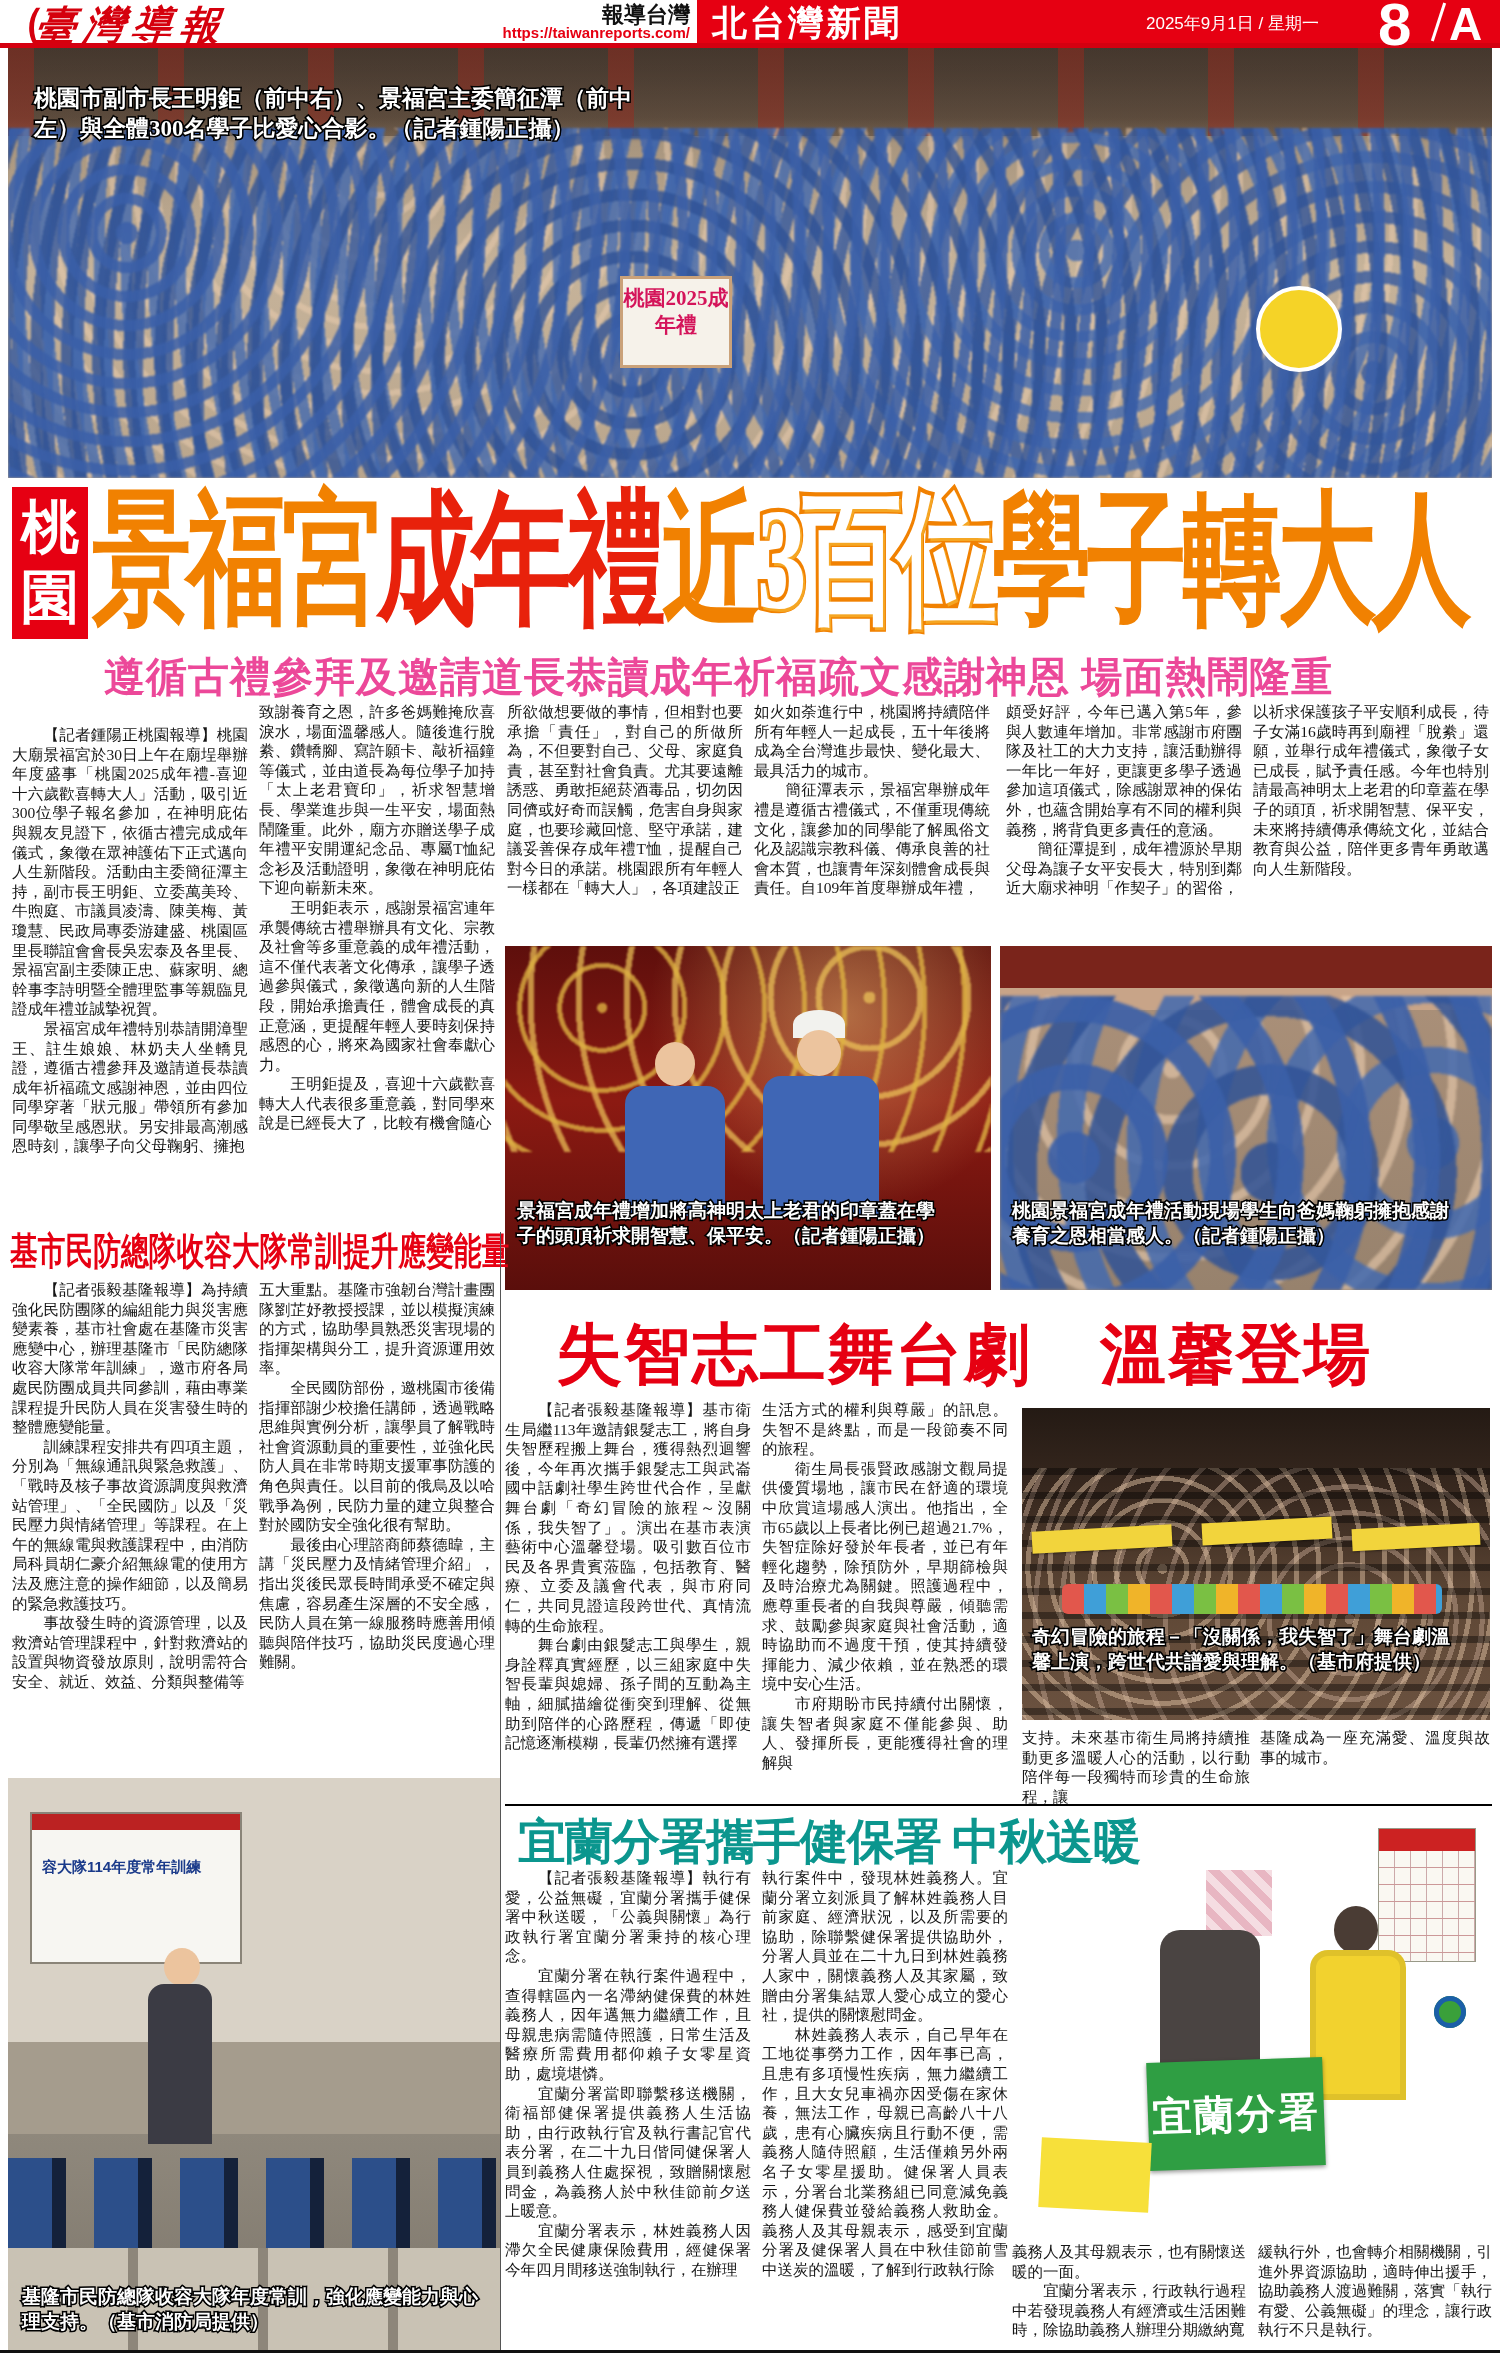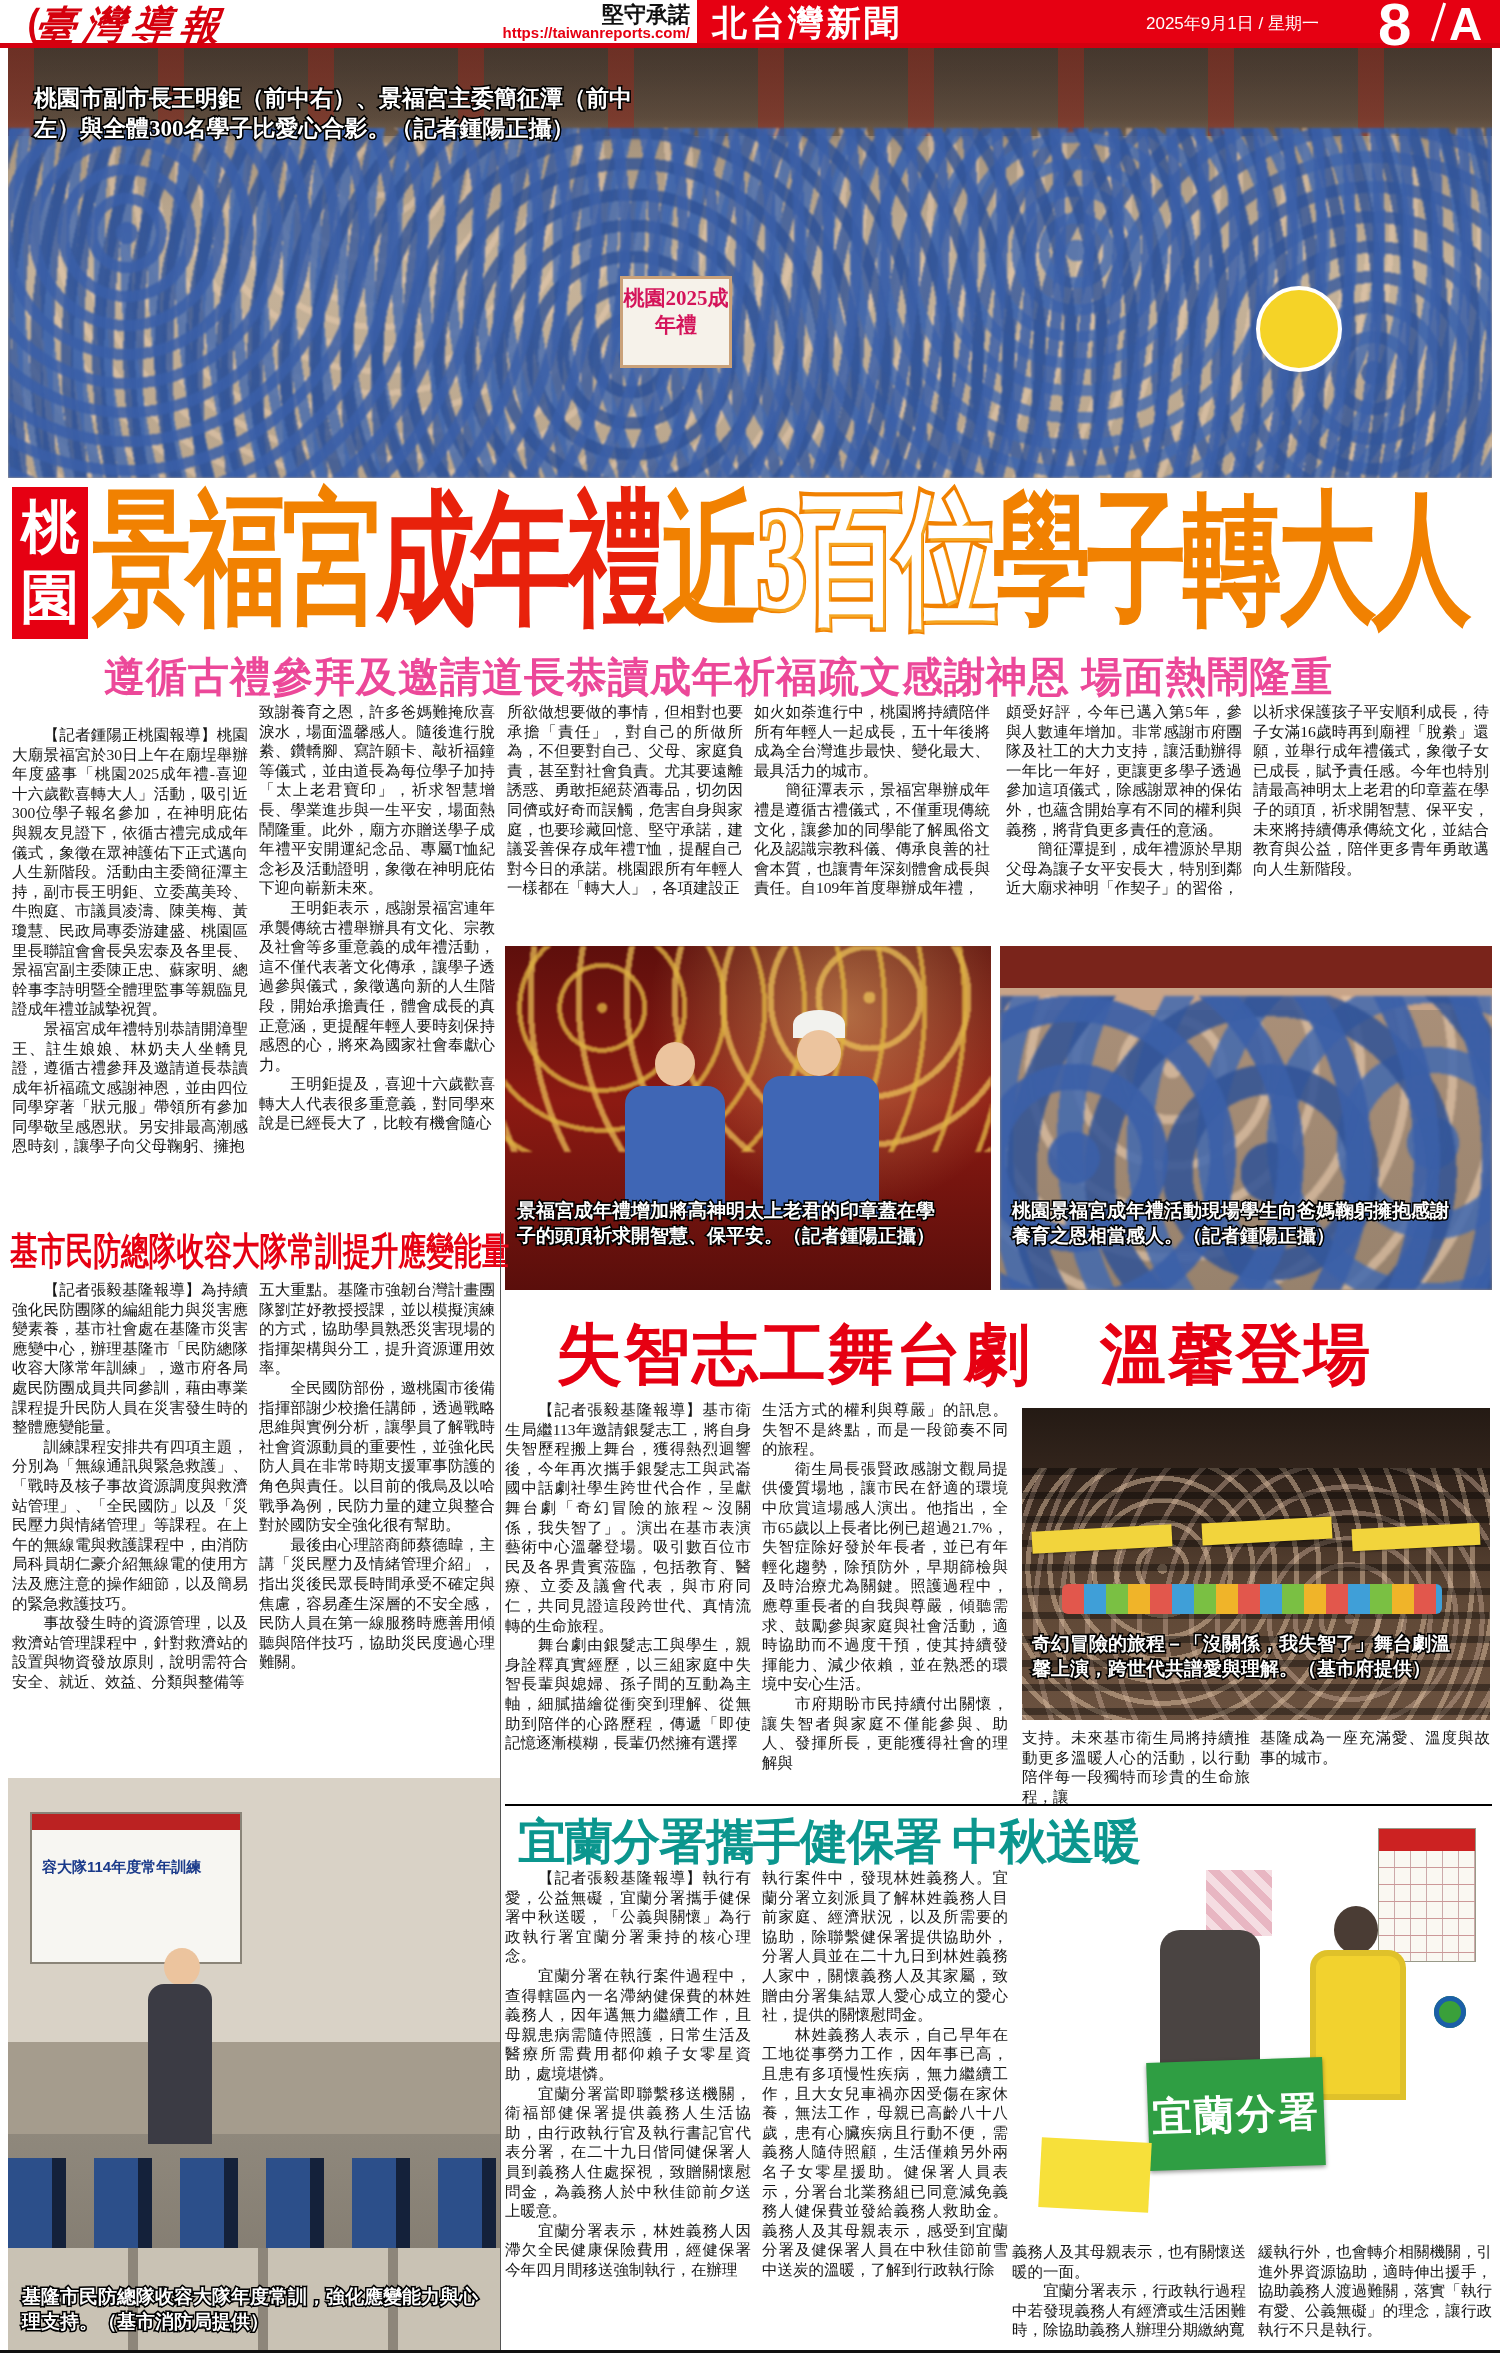--- a/index.html
+++ b/index.html
@@ -105,21 +105,21 @@
   .photo-theater{left:1022px;top:1408px;width:468px;height:312px;
       background:linear-gradient(180deg,#241a14,#3a2a20 30%,#5f4836 62%,#6b5240);}
   .theater-rows{left:0;top:60px;width:468px;height:252px;
       background:repeating-linear-gradient(180deg,rgba(0,0,0,.4) 0 7px,transparent 7px 24px),
                  repeating-radial-gradient(circle at 30% 40%,rgba(220,190,160,.5) 0 5px,transparent 5px 22px),
                  repeating-radial-gradient(circle at 70% 60%,rgba(200,170,150,.45) 0 5px,transparent 5px 26px);}
   .banner{height:22px;background:#f2d43c;transform:rotate(-3deg);box-shadow:0 1px 2px rgba(0,0,0,.4);}
   .signs-row{left:40px;top:176px;width:380px;height:30px;
       background:repeating-linear-gradient(90deg,#e2574c 0 22px,#3f9fd8 22px 44px,#7ac043 44px 66px,#f0b429 66px 88px);
       border-radius:6px;filter:blur(.6px);}
-  .photo-theater-cap{left:10px;top:216px;width:430px;font-size:19px;margin-top:7px;}
+  .photo-theater-cap{left:10px;top:216px;width:430px;font-size:19px;}
   
   .photo-yilan{left:1010px;top:1810px;width:482px;height:426px;
       background:linear-gradient(90deg,#6e6158 0 34%,#92umber 0),linear-gradient(180deg,#7e6f64,#9b8a7b 60%,#6a5e53);}
   .calendar{left:368px;top:18px;width:96px;height:132px;background:#faf8f2;border:1px solid #998;
       overflow:hidden;}
   .calendar-head{width:100%;height:22px;background:#c22;}
   .calendar-grid{width:100%;height:110px;
       background:repeating-linear-gradient(180deg,transparent 0 16px,#c99 16px 17px),
                  repeating-linear-gradient(90deg,transparent 0 15px,#caa 15px 16px);}
   .mosaic{left:196px;top:60px;width:66px;height:66px;
@@ -143,21 +143,21 @@
 </style>
 </head>
 <body>
 
 <div id="page">
 
   <div class="abs hdr-band"></div>
   <div class="abs hdr-underline"></div>
   <div class="abs brand-bracket">（</div>
   <div class="abs brand">臺灣導報</div>
-  <div class="abs tagline">堅守承諾</div>
+  <div class="abs tagline">報導台灣</div>
   <div class="abs siteurl">https://taiwanreports.com/</div>
   <div class="abs section-title">北台灣新聞</div>
   <div class="abs issue-date">2025年9月1日 / 星期一</div>
   <div class="abs pagenum">8</div>
   <div class="abs pageslash"></div>
   <div class="abs pageletter">A</div>
 
   <div class="abs photo lead-photo">
     <div class="abs lead-temple"></div>
     <div class="abs lead-crowd"></div>

